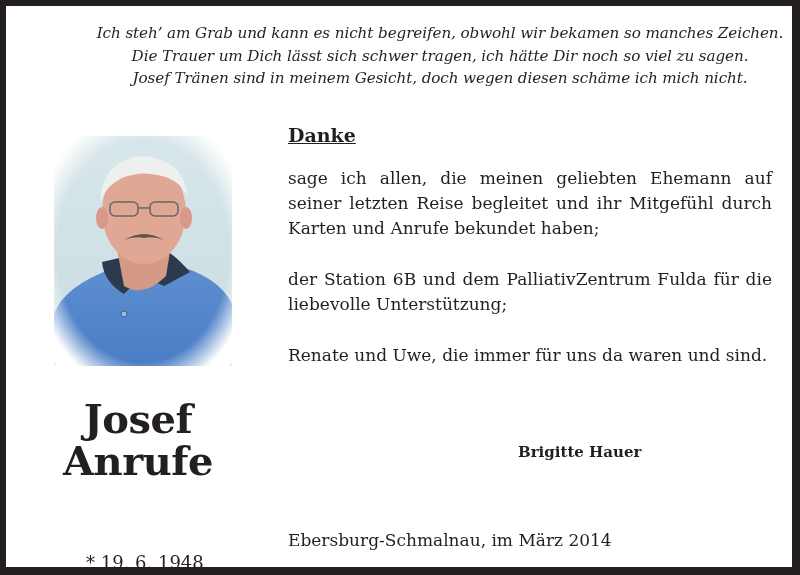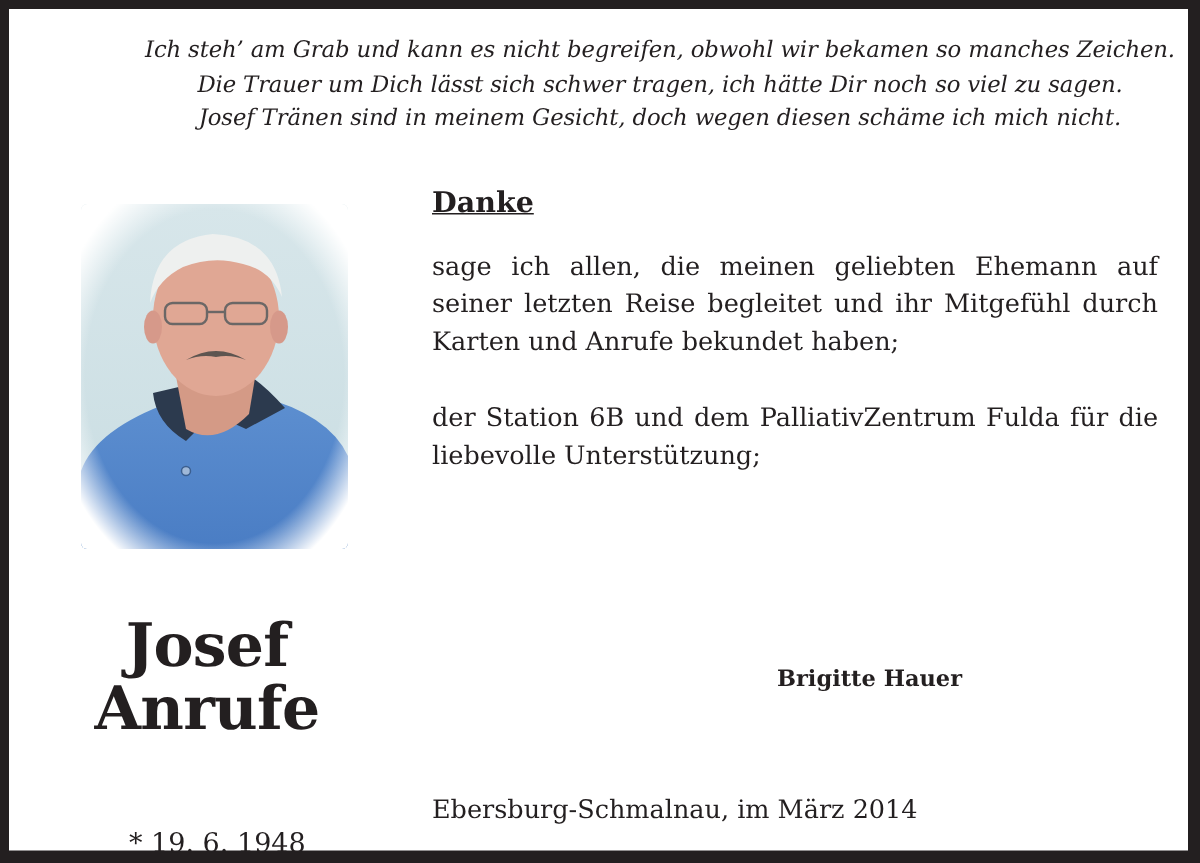--- a/index.html
+++ b/index.html
@@ -48,21 +48,20 @@
     .name {
       position: absolute;
       left: 32px;
       top: 392px;
       width: 200px;
       text-align: center;
       font-weight: bold;
       font-size: 40px;
       line-height: 42px;
       letter-spacing: -0.5px;
-      margin-top: 12px;
     }
     .dates {
       position: absolute;
       left: 80px;
       top: 497px;
       font-size: 18px;
       line-height: 25px;
       white-space: nowrap;
       margin-top: 47px;
     }
@@ -171,20 +170,21 @@
 
   <div class="dates">
     <div>* 19. 6. 1948</div>
     <div>† 12. 2. 2014</div>
   </div>
 
   <div class="body">
     <div class="heading">Danke</div>
     <div class="para">sage ich allen, die meinen geliebten Ehemann auf seiner letzten Reise begleitet und ihr Mitgefühl durch Karten und Anrufe bekundet haben;</div>
     <div class="para">der Station 6B und dem PalliativZentrum Fulda für die liebevolle Unterstützung;</div>
+    <div class="para last">Renate und Uwe, die immer für uns da waren und sind.</div>
   </div>
 
   <div class="sign">
     <div class="line2">Brigitte Hauer</div>
   </div>
 
   <div class="place">Ebersburg-Schmalnau, im März 2014</div>
 
 </div>
 

